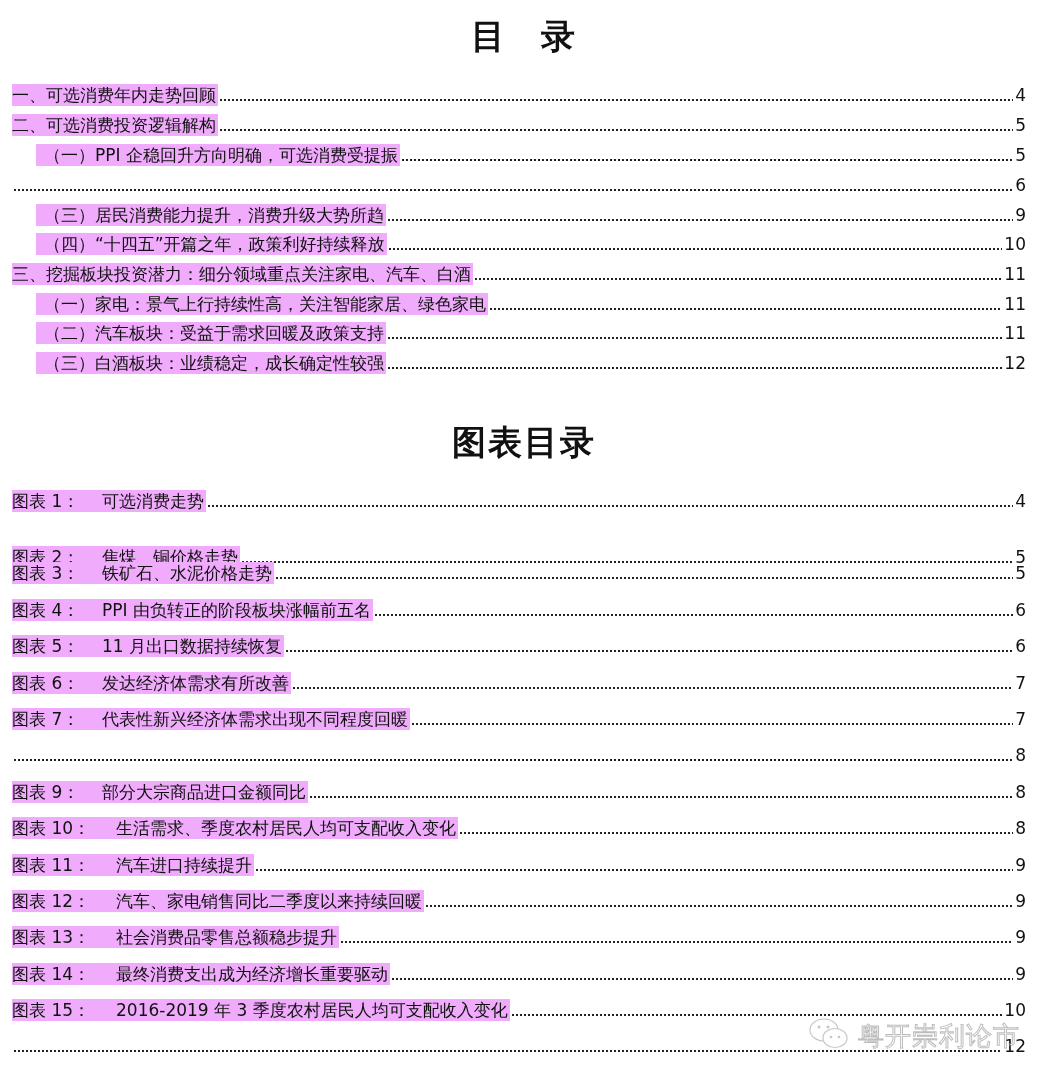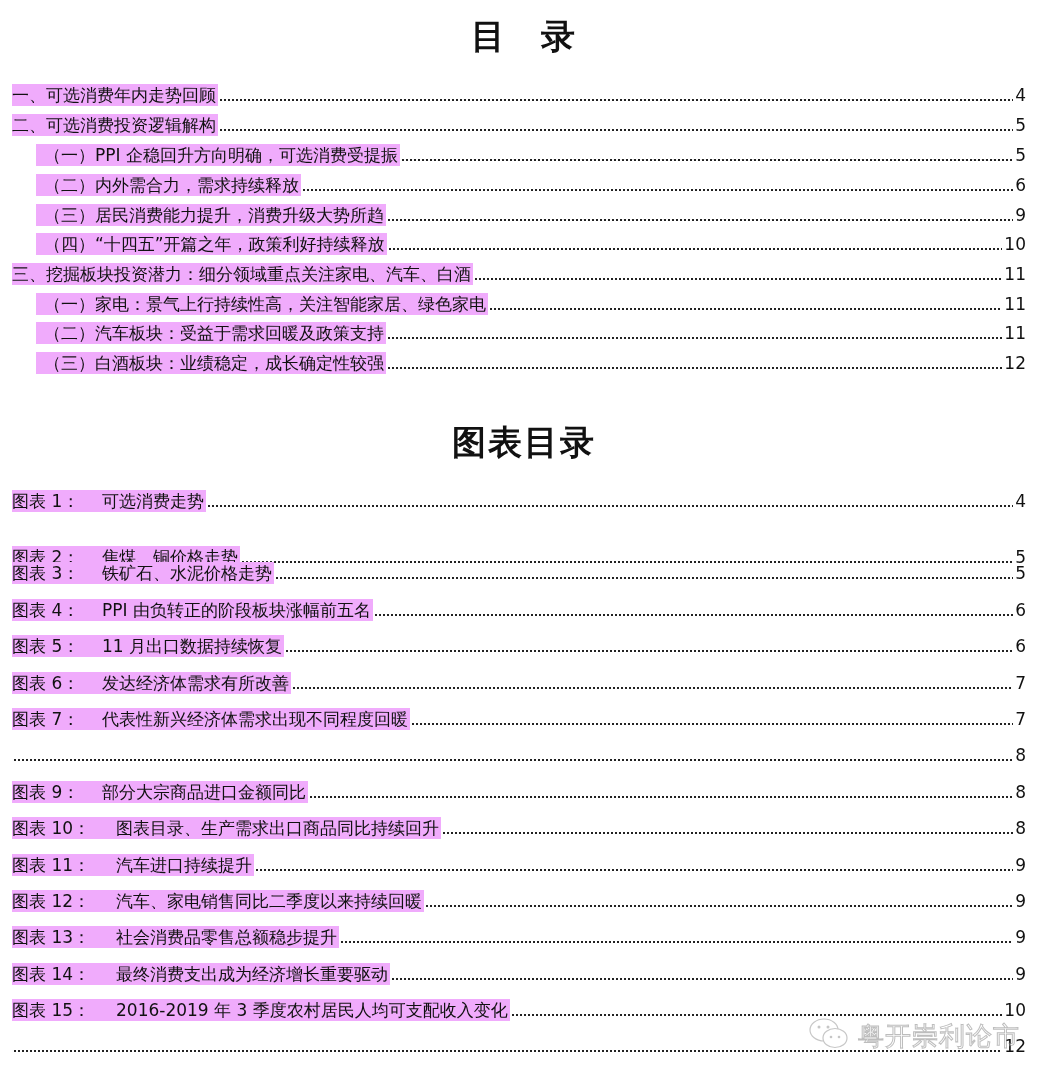--- a/index.html
+++ b/index.html
@@ -55,21 +55,20 @@
       <span class="label">二、可选消费投资逻辑解构</span>
       <span class="lead"></span>
       <span class="page">5</span>
     </div>
   <div class="row sub" style="top:142px">
       <span class="label">（一）PPI 企稳回升方向明确，可选消费受提振</span>
       <span class="lead"></span>
       <span class="page">5</span>
     </div>
   <div class="row sub" style="top:172px">
-      <span class="label">（二）内外需合力，需求持续释放</span>
       <span class="lead"></span>
       <span class="page">6</span>
     </div>
   <div class="row sub" style="top:202px">
       <span class="label">（三）居民消费能力提升，消费升级大势所趋</span>
       <span class="lead"></span>
       <span class="page">9</span>
     </div>
   <div class="row sub" style="top:231px">
       <span class="label">（四）“十四五”开篇之年，政策利好持续释放</span>
@@ -139,21 +138,21 @@
   <div class="row fig" style="top:742px">
       <span class="lead"></span>
       <span class="page">8</span>
     </div>
   <div class="row fig" style="top:779px">
       <span class="label"><span class="num">图表 9：</span><span>部分大宗商品进口金额同比</span></span>
       <span class="lead"></span>
       <span class="page">8</span>
     </div>
   <div class="row fig wide" style="top:815px">
-      <span class="label"><span class="num">图表 10：</span><span>图表目录、生产需求出口商品同比持续回升</span></span>
+      <span class="label"><span class="num">图表 10：</span><span>生活需求、季度农村居民人均可支配收入变化</span></span>
       <span class="lead"></span>
       <span class="page">8</span>
     </div>
   <div class="row fig wide" style="top:852px">
       <span class="label"><span class="num">图表 11：</span><span>汽车进口持续提升</span></span>
       <span class="lead"></span>
       <span class="page">9</span>
     </div>
   <div class="row fig wide" style="top:888px">
       <span class="label"><span class="num">图表 12：</span><span>汽车、家电销售同比二季度以来持续回暖</span></span>

